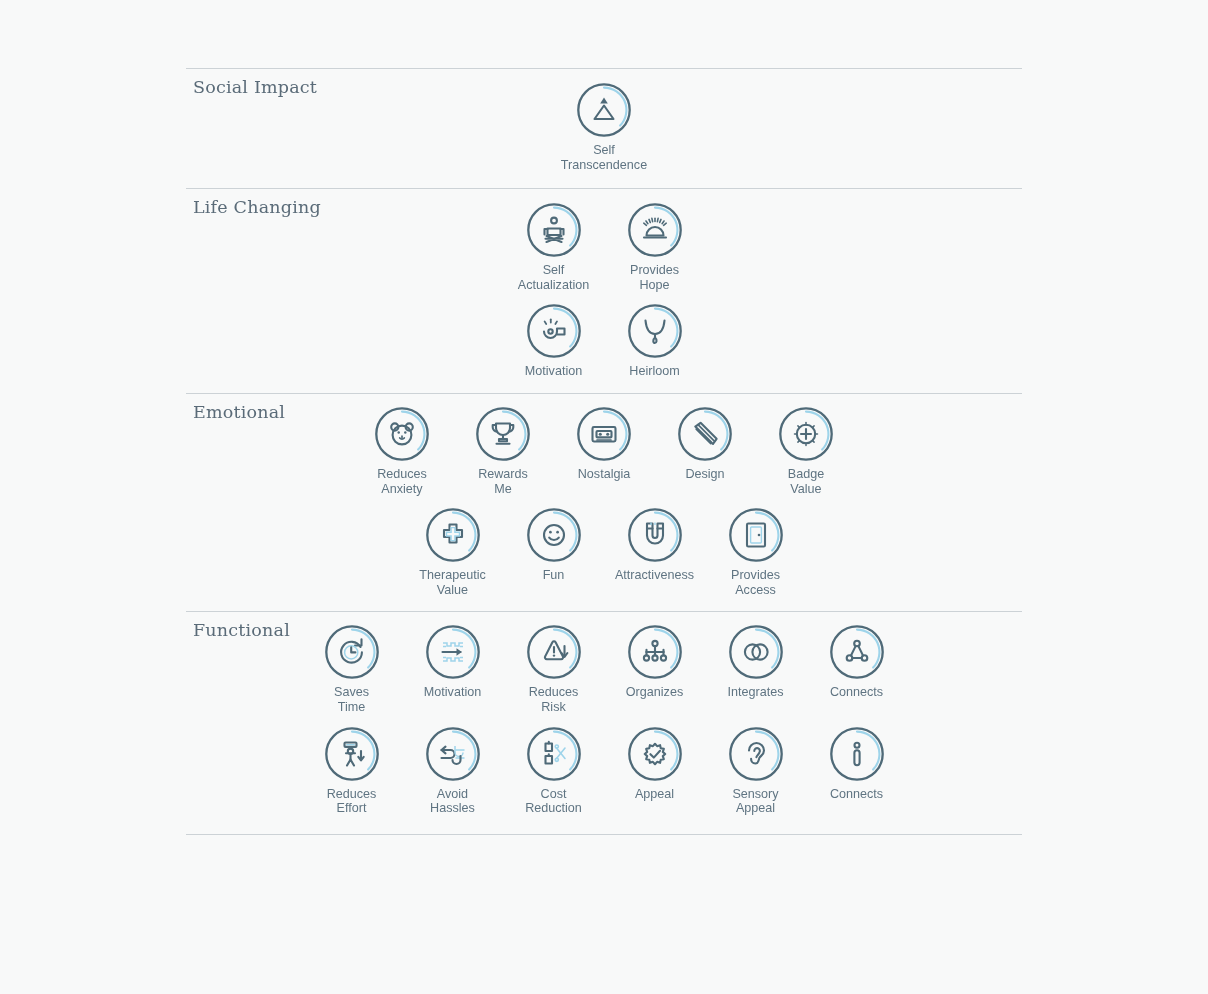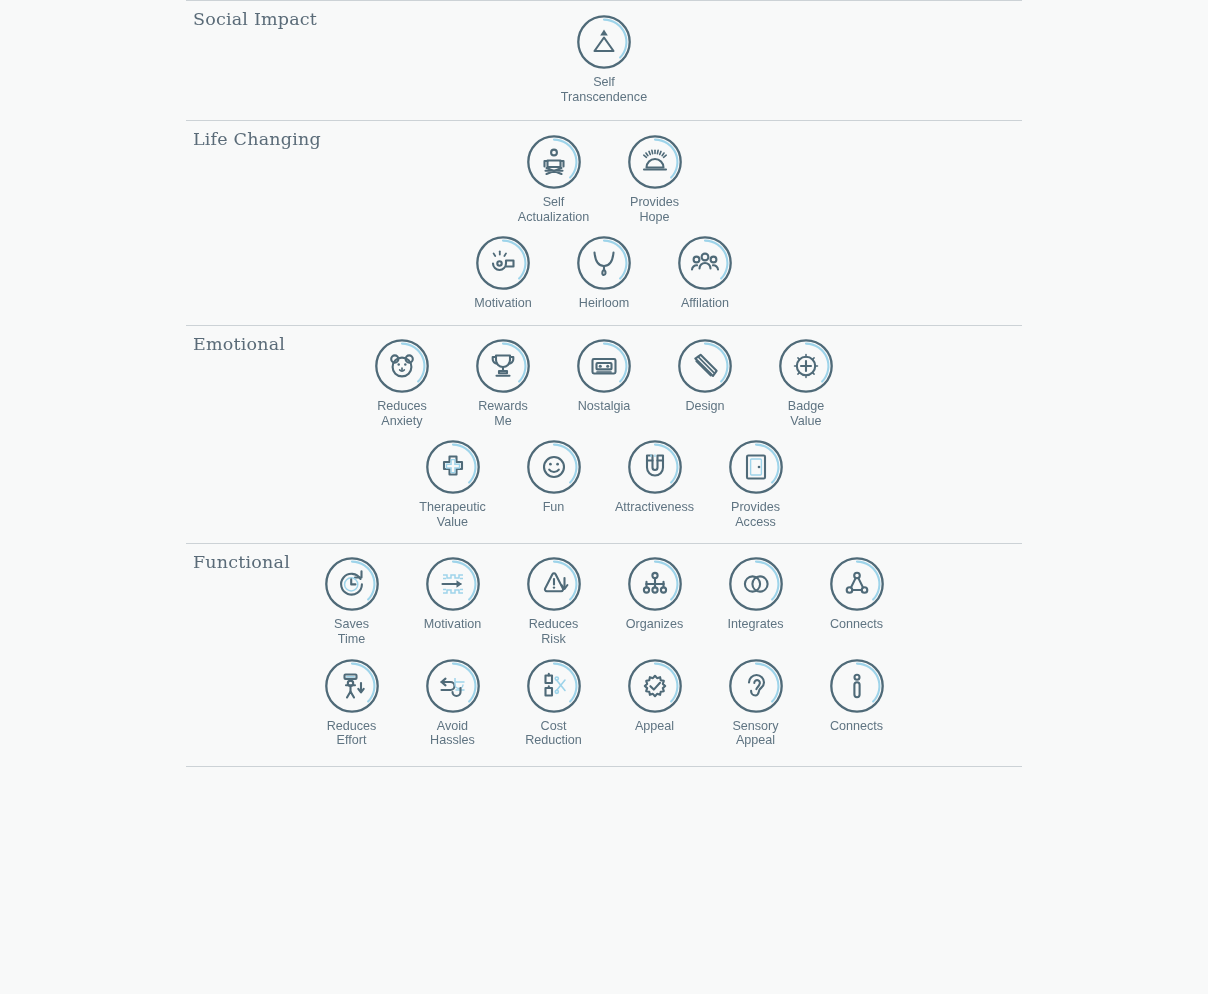--- a/index.html
+++ b/index.html
@@ -71,21 +71,21 @@
     font-size: 12.6px;
     line-height: 14.6px;
     color: #5f7482;
     white-space: pre-line;
   }
   
   #sec-social .rows { padding-top: 13px; padding-bottom: 16px; }
   #sec-life .rows   { padding-top: 13px; padding-bottom: 14px; }
   #sec-emotional .rows { padding-top: 12px; padding-bottom: 14px; }
   #sec-functional .rows { padding-top: 12px; padding-bottom: 18px; }
-  #sec-social { }
+  #sec-social { margin-top: 68px; }
 </style>
 </head>
 <body>
 
 <div id="board">
     <div class="section" id="sec-social">
       <div class="section-title">Social Impact</div>
       <div class="rows">
         <div class="row">
           <div class="cell">
@@ -169,35 +169,20 @@
               <svg viewBox="0 0 56 56" xmlns="http://www.w3.org/2000/svg">
                 <circle cx="28" cy="28" r="25.7" fill="none" stroke="#4f6a78" stroke-width="2.3"></circle>
                 <path d="M28 5.6 A22.4 22.4 0 0 1 44.1 43.6" fill="none" stroke="#9ed4ea" stroke-width="2.1" stroke-linecap="round"></path>
                 <path d="M18.5 17.5 C19.5 28.5 24 31 28 31 C32 31 36.5 28.5 37.5 17.5" fill="none" stroke="#4f6a78" stroke-width="2.1" stroke-linecap="round" stroke-linejoin="round"></path>
                 <path d="M28 31 v3.2" fill="none" stroke="#4f6a78" stroke-width="2.1" stroke-linecap="round" stroke-linejoin="round"></path>
                 <path d="M28 34.5 c2.6 2.4 1.5 5.5 -0.1 5.5 c-1.7 0 -2.6 -3.1 0.1 -5.5 z" fill="none" stroke="#4f6a78" stroke-width="2.1" stroke-linecap="round" stroke-linejoin="round"></path>
               </svg>
             </div>
             <div class="cell-label">Heirloom</div>
           </div>
-          <div class="cell">
-            <div class="medallion">
-              <svg viewBox="0 0 56 56" xmlns="http://www.w3.org/2000/svg">
-                <circle cx="28" cy="28" r="25.7" fill="none" stroke="#4f6a78" stroke-width="2.3"></circle>
-                <path d="M28 5.6 A22.4 22.4 0 0 1 44.1 43.6" fill="none" stroke="#9ed4ea" stroke-width="2.1" stroke-linecap="round"></path>
-                <circle cx="28" cy="22" r="3.4" fill="none" stroke="#4f6a78" stroke-width="2.1" stroke-linecap="round" stroke-linejoin="round"></circle>
-                <path d="M22.5 33.5 a5.5 5.5 0 0 1 11 0" fill="none" stroke="#4f6a78" stroke-width="2.1" stroke-linecap="round" stroke-linejoin="round"></path>
-                <circle cx="19.5" cy="24.5" r="2.9" fill="none" stroke="#4f6a78" stroke-width="2.1" stroke-linecap="round" stroke-linejoin="round"></circle>
-                <path d="M15 34.5 a4.6 4.6 0 0 1 5 -4.2" fill="none" stroke="#4f6a78" stroke-width="2.1" stroke-linecap="round" stroke-linejoin="round"></path>
-                <circle cx="36.5" cy="24.5" r="2.9" fill="none" stroke="#4f6a78" stroke-width="2.1" stroke-linecap="round" stroke-linejoin="round"></circle>
-                <path d="M41 34.5 a4.6 4.6 0 0 0 -5 -4.2" fill="none" stroke="#4f6a78" stroke-width="2.1" stroke-linecap="round" stroke-linejoin="round"></path>
-              </svg>
-            </div>
-            <div class="cell-label">Affilation</div>
-          </div>
         </div>
       </div>
     </div>
     <div class="section" id="sec-emotional">
       <div class="section-title">Emotional</div>
       <div class="rows">
         <div class="row">
           <div class="cell">
             <div class="medallion">
               <svg viewBox="0 0 56 56" xmlns="http://www.w3.org/2000/svg">

